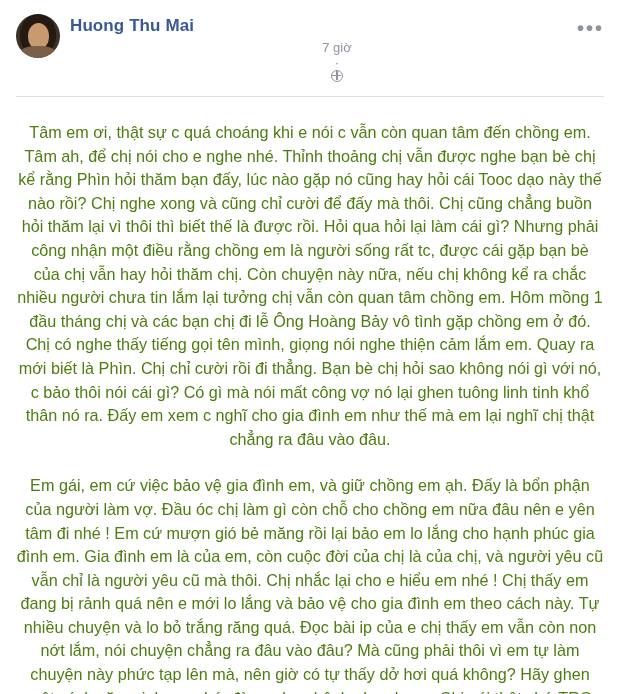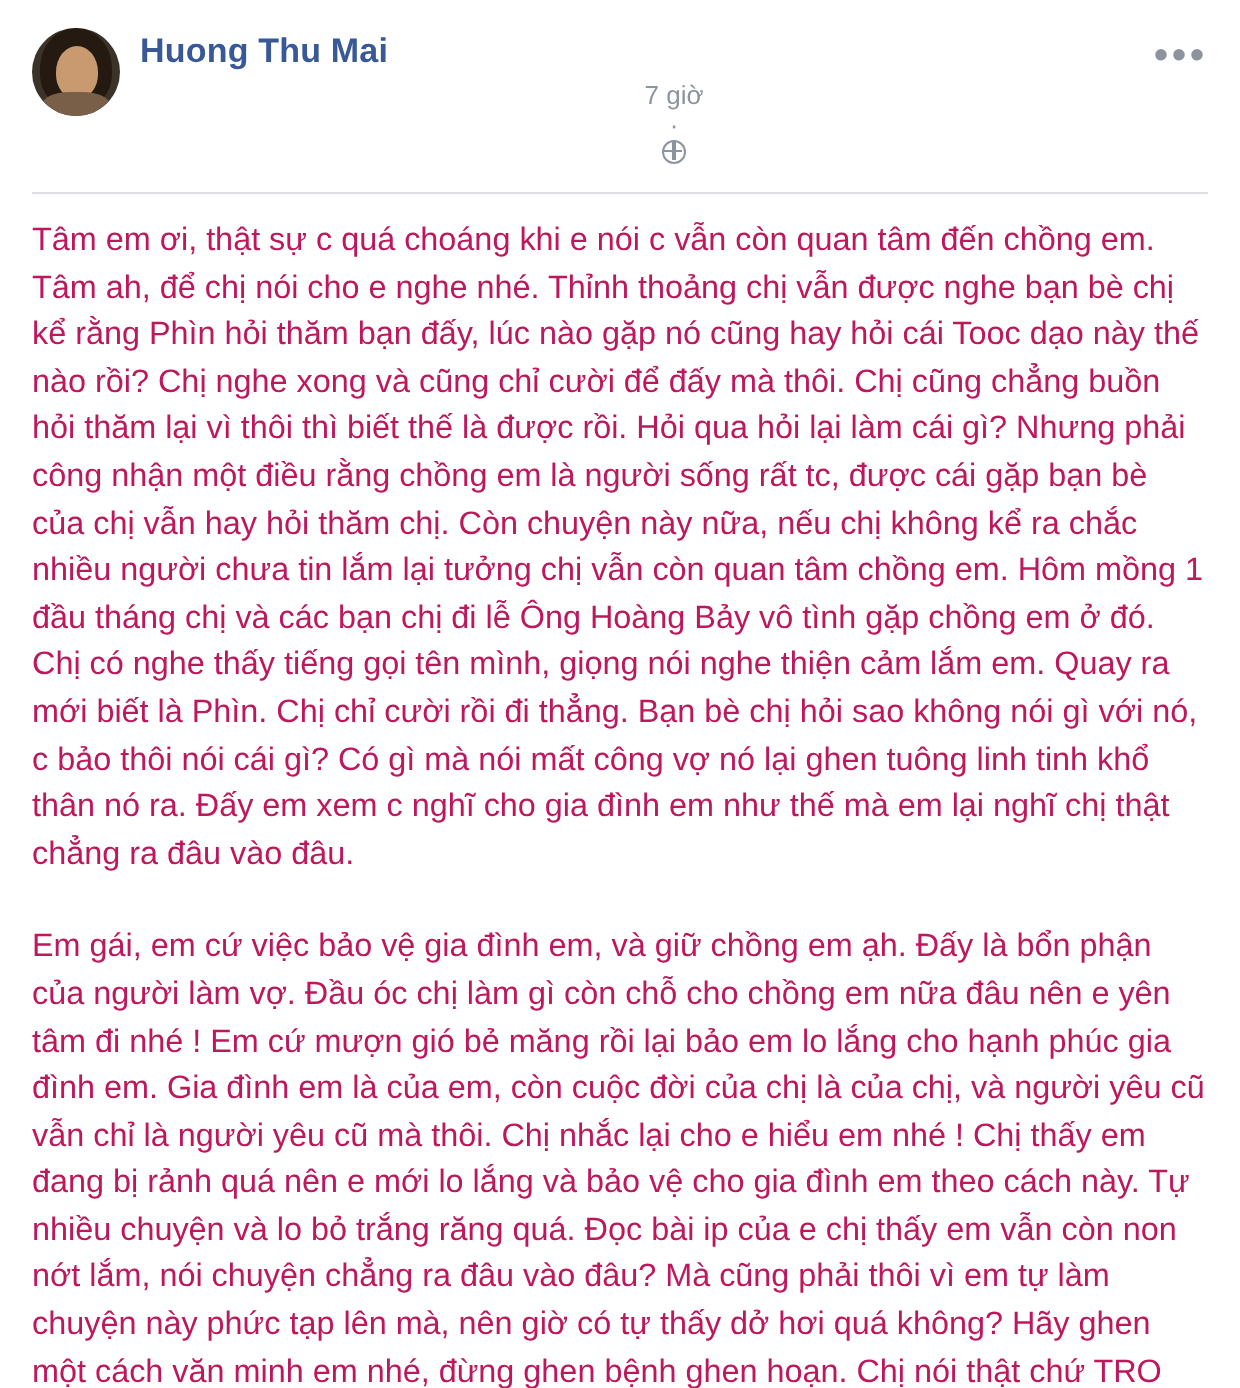--- a/index.html
+++ b/index.html
@@ -139,23 +139,23 @@
     background: #dddfe2;
     margin: 10px 16px 0 16px;
   }
   .post-body {
     padding: 12px 16px 0 16px;
     box-sizing: border-box;
   }
   .para {
     font-size: 16.2px;
     line-height: 23.6px;
-    color: #be185d;
-    margin: 0 0 0 0;
-    text-align: left;
+    color: #4d7c0f;
+    margin: 12px 0 0 0;
+    text-align: center;
     word-wrap: break-word;
   }
   .para + .para {
     margin-top: 23px;
   }
 </style>
 </head>
 <body>
 
 <div class="post">

